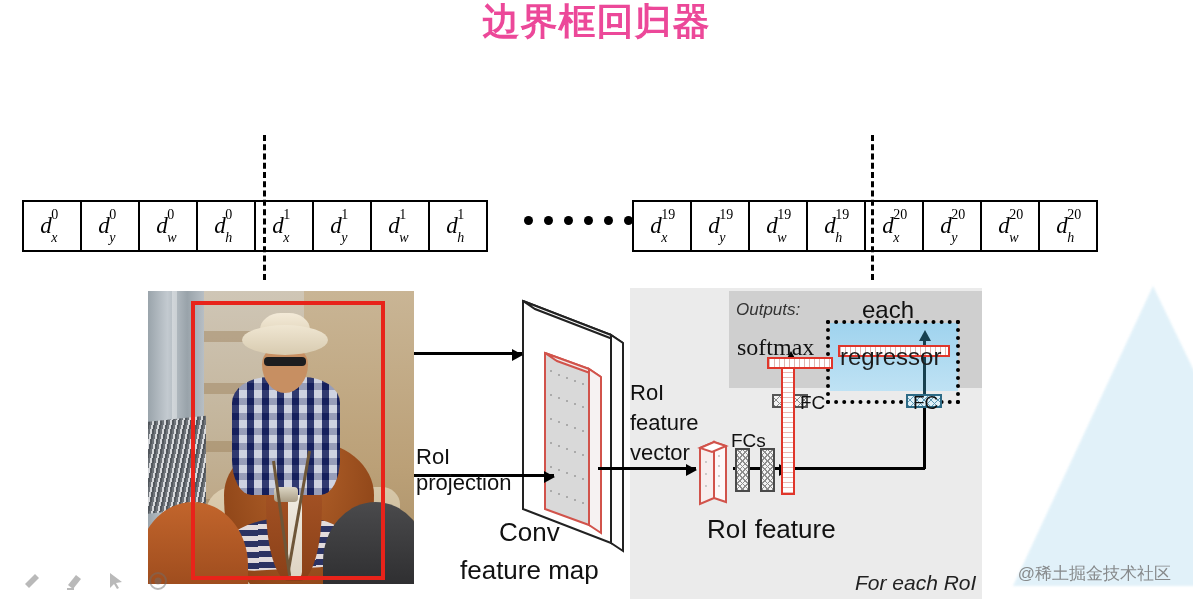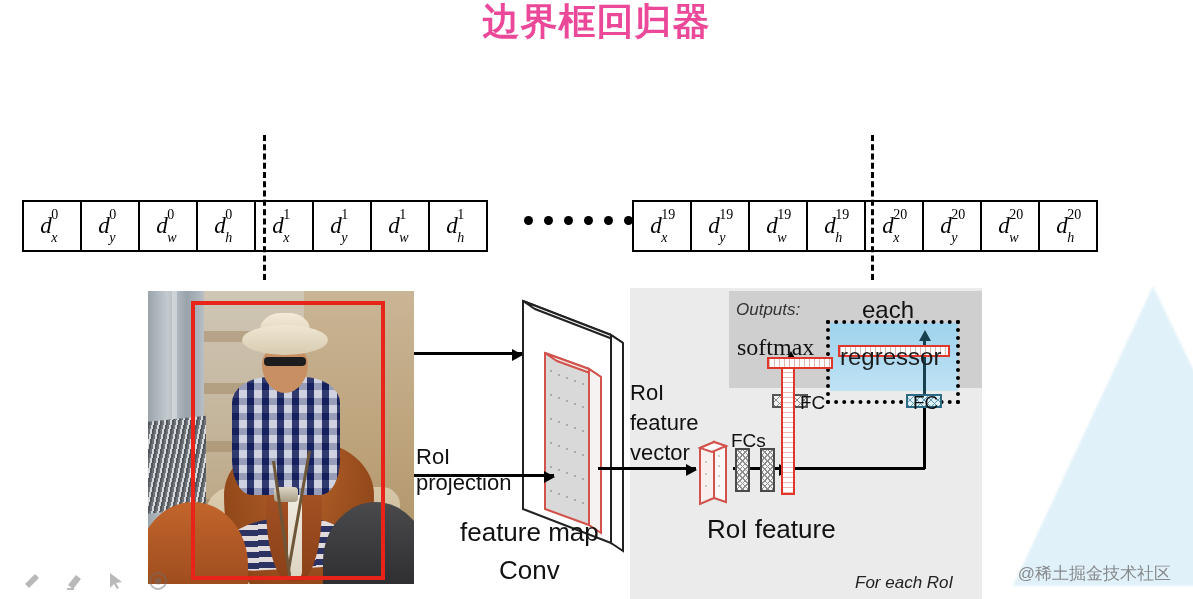--- a/index.html
+++ b/index.html
@@ -283,21 +283,21 @@
   .lbl.conv  { left: 460px; top: 513px; text-align: center; line-height: 38px; font-size: 26px;}
   .lbl.roipool { left: 630px; top: 378px; line-height: 30px; font-size: 22px;}
   .lbl.fcs   { left: 731px; top: 428px; font-size: 19px; }
   .lbl.roifeat { left: 707px; top: 511px; font-size: 26px; text-align:center; line-height:36px;}
   .lbl.outputs { left: 736px; top: 297px; font-size: 17px; font-style: italic; color:#333; }
   .lbl.softmax { left: 737px; top: 334px; font-size: 24px; font-family: Liberation Serif, serif; }
   .lbl.bbox    { left: 862px; top: 297px; font-size: 24px; }
   .lbl.regr    { left: 840px; top: 344px; font-size: 24px; color: #1c1c1c; }
   .lbl.fc1     { left: 800px; top: 390px; font-size: 19px; }
   .lbl.fc2     { left: 913px; top: 390px; font-size: 19px; }
-  .lbl.foreach { left: 855px; top: 570px; font-size: 17px; font-style: italic; color:#222;}
+  .lbl.foreach { left: 855px; top: 570px; font-size: 21px; font-style: italic; color:#222;}
 
   
   .arrow-h {
     position: absolute; height: 0;
     border-top: 3px solid #000;
   }
   .arrow-h:after {
     content:"";
     position:absolute; right:-1px; top:-6px;
     border-left: 11px solid #000;
@@ -605,22 +605,22 @@
   <div class="bar-red dots" style="left:838px; top:345px; width:112px;"></div>
   <div class="roi-feat-vec"></div>
   <div class="fcs-chip" style="left:735px; top:448px;"></div>
   <div class="fcs-chip" style="left:760px; top:448px;"></div>
 
   <div class="lbl roip">
     <div>RoI</div>
     <div>projection</div>
   </div>
   <div class="lbl conv">
+    <div>Conv</div>
     <div>feature map</div>
-    <div>Conv</div>
   </div>
   <div class="lbl roipool">
     <div>RoI</div>
     <div>feature</div>
     <div>vector</div>
   </div>
   <div class="lbl fcs">FCs</div>
   <div class="lbl roifeat">
     <div>RoI feature</div>
   </div>

